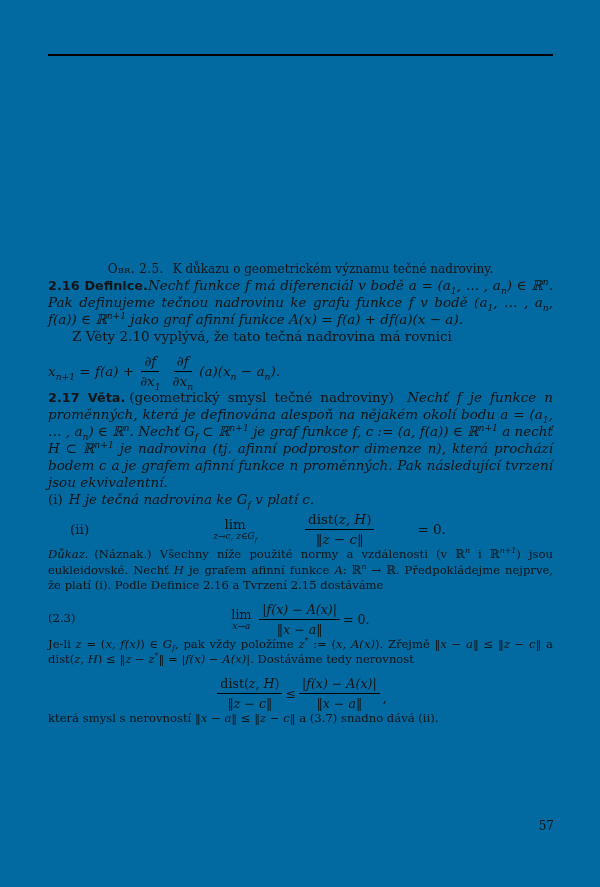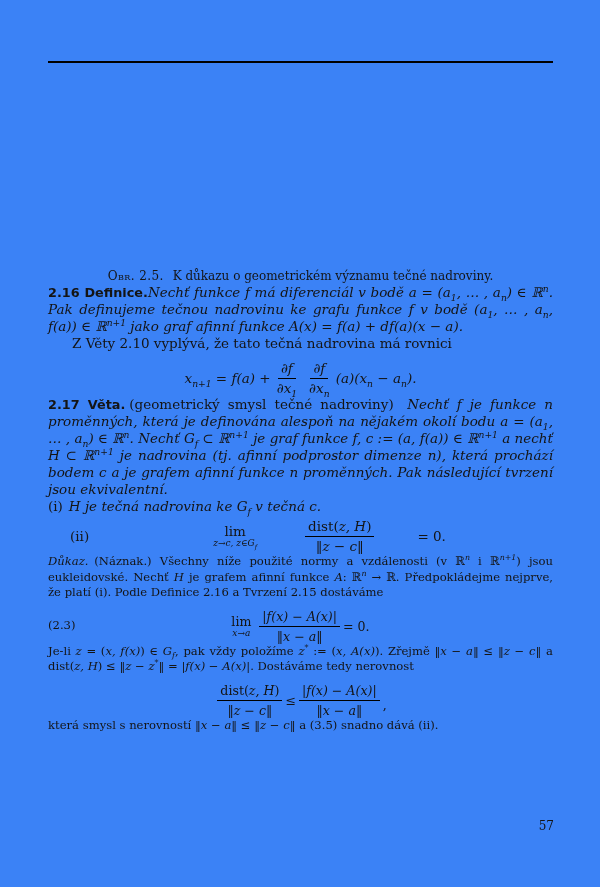--- a/index.html
+++ b/index.html
@@ -1,25 +1,25 @@
 <!DOCTYPE html>
 <html><head>
 <meta charset="utf-8">
 <style>
   html,body{margin:0;padding:0;background:#e9e9e9;}
   .page{
     position:relative;
     width:600px;height:887px;
     margin:0 auto;
-    background:#3b82f6;
+    background:#0369a1;
     color:#141414;
     font-family:"DejaVu Serif","Liberation Serif",serif;
     font-size:13.5px;line-height:17px;
     box-sizing:border-box;
-    padding:12px 47px 0 48px;
+    padding:5px 47px 0 48px;
     overflow:hidden;
   }
   .toprule{margin-top:49px;height:2px;background:#000;}
   .figure-space{height:190px;}
   .caption{margin-top:16px;text-align:center;font-size:12px;line-height:15px;}
   .cap-label{font-variant:small-caps;letter-spacing:.4px;}
   .cap-text{margin-left:9px;}
   p.para{margin:0;text-align:justify;}
   .def{margin-top:28px;}
   .thm{margin-top:7px;}
@@ -29,21 +29,21 @@
   }
   .head-wide{margin-right:0;}
   .head-narrow{margin-right:4px;}
   .it{font-style:italic;}
   .i{font-style:italic;}
   .rm{font-style:normal;}
   sub,sup{font-size:68%;line-height:0;font-style:italic;}
   .lead-in{margin-top:13px;text-indent:24px;}
   .display{
     margin-top:9px;
-    display:flex;justify-content:center;align-items:center;
+    display:flex;align-items:center;
   }
   .math-it{font-style:italic;}
   .frac{
     display:inline-flex;flex-direction:column;align-items:center;
     margin:0 3px;vertical-align:middle;
   }
   .num{display:block;padding:0 3px 2px;border-bottom:1px solid #000;line-height:15px;white-space:nowrap;}
   .den{display:block;padding:2px 3px 0;line-height:15px;white-space:nowrap;}
   .limwrap{display:inline-flex;flex-direction:column;align-items:center;margin-right:5px;}
   .lim-op{line-height:13px;}
@@ -98,21 +98,21 @@
       <span class="den"><span>∂x</span><sub>n</sub></span>
     </span>
     <span class="math-it"><span>(a)(x</span><sub>n</sub><span> − a</span><sub>n</sub><span>).</span></span>
   </div>
 
   <p class="para thm">
     <span class="head head-narrow">2.17 Věta.</span><span class="it"><span class="rm">(geometrický smysl tečné nadroviny) </span><span>Nechť f je funkce n proměnných, která je definována alespoň na nějakém okolí bodu a = (a</span><sub>1</sub><span>, … , a</span><sub>n</sub><span>) ∈ ℝ</span><sup>n</sup><span>. Nechť G</span><sub>f</sub><span> ⊂ ℝ</span><sup>n+1</sup><span> je graf funkce f, c := (a, f(a)) ∈ ℝ</span><sup>n+1</sup><span> a nechť H ⊂ ℝ</span><sup>n+1</sup><span> je nadrovina (tj. afinní podprostor dimenze n), která prochází bodem c a je grafem afinní funkce n proměnných. Pak následující tvrzení jsou ekvivalentní.</span></span>
   </p>
 
   <p class="para item it">
-    <span class="item-label">(i)</span><span><span>H je tečná nadrovina ke G</span><sub>f</sub><span> v tečná c.</span></span>
+    <span class="item-label">(i)</span><span><span>H je tečná nadrovina ke G</span><sub>f</sub><span> v platí c.</span></span>
   </p>
 
   <div class="item-ii">
     <span class="item-label">(ii)</span>
     <span class="ii-gap"></span>
     <span class="limwrap">
       <span class="lim-op">lim</span>
       <span class="lim-sub"><span>z→c, z∈G</span><sub>f</sub></span>
     </span>
     <span class="frac">
@@ -145,17 +145,17 @@
       <span class="den"><span>‖</span><span class="i">z − c</span><span>‖</span></span>
     </span>
     <span>≤</span>
     <span class="frac">
       <span class="num"><span>|</span><span class="i">f(x) − A(x)</span><span>|</span></span>
       <span class="den"><span>‖</span><span class="i">x − a</span><span>‖</span></span>
     </span>
     <span class="ineq-tail">,</span>
   </div>
 
-  <p class="para small final"><span>která smysl s nerovností ‖</span><span class="i">x − a</span><span>‖ ≤ ‖</span><span class="i">z − c</span><span>‖ a (3.5) snadno dává (ii).</span></p>
+  <p class="para small final"><span>která smysl s nerovností ‖</span><span class="i">x − a</span><span>‖ ≤ ‖</span><span class="i">z − c</span><span>‖ a (3.7) snadno dává (ii).</span></p>
 
   <div class="pageno">57</div>
 
 </div>
 
 </body></html>

